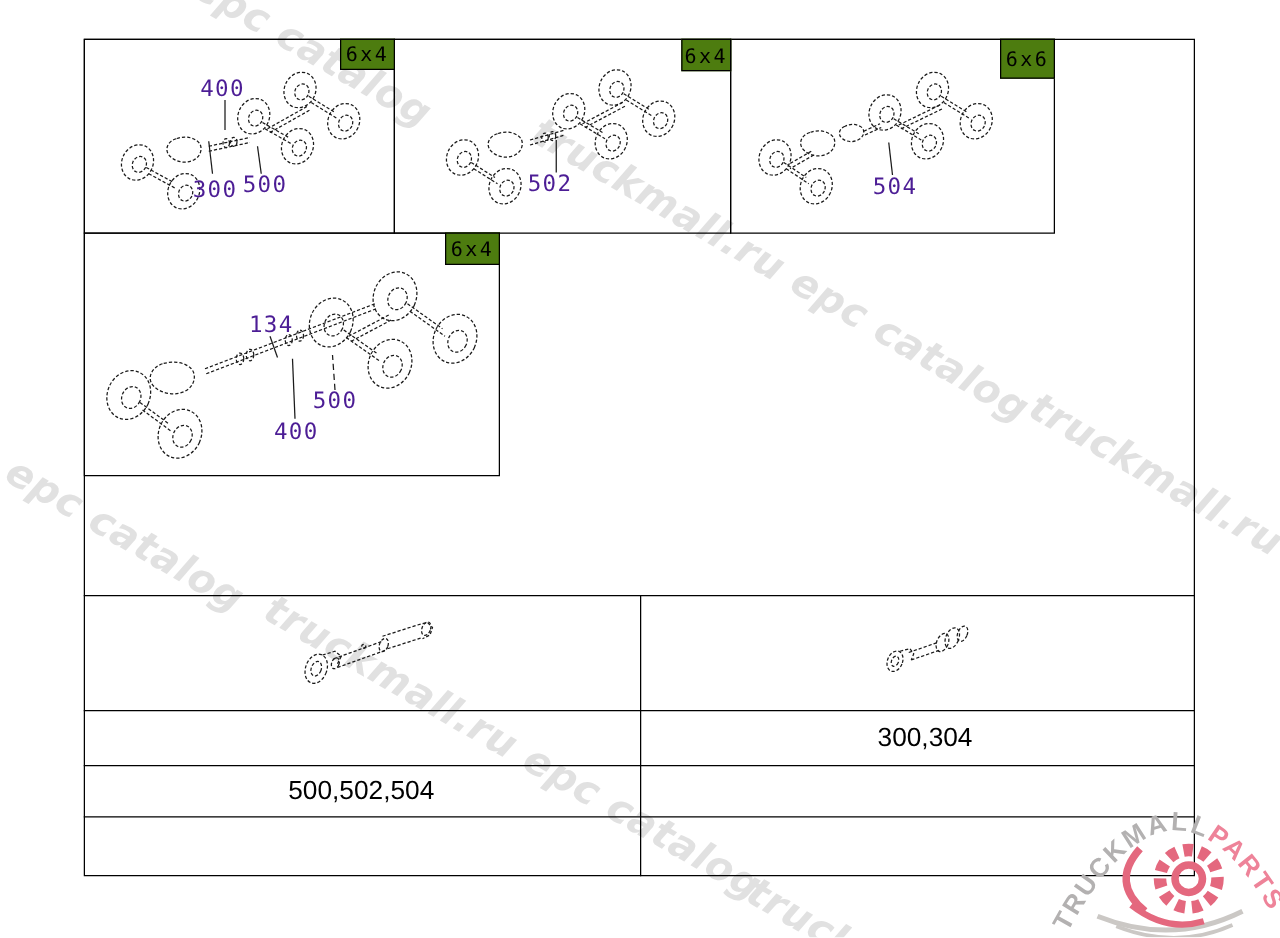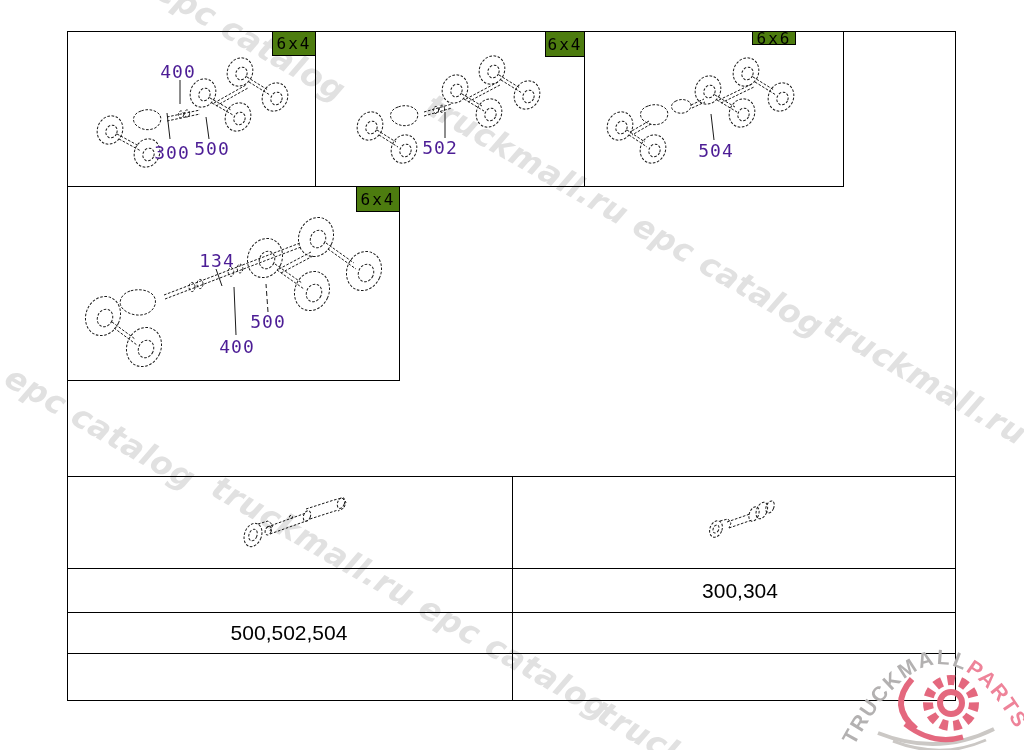--- a/index.html
+++ b/index.html
@@ -46,21 +46,21 @@
   <div class="box" style="left:67px;top:186px;width:333px;height:195px"></div>
 
   <div class="hline" style="left:67px;top:476px;width:889px"></div>
   <div class="hline" style="left:67px;top:568px;width:889px"></div>
   <div class="hline" style="left:67px;top:612px;width:889px"></div>
   <div class="hline" style="left:67px;top:653px;width:889px"></div>
   <div class="vline" style="left:512px;top:476px;height:225px"></div>
 
   <div class="badge" style="left:272px;top:31px;width:44px;height:25px">6x4</div>
   <div class="badge" style="left:545px;top:31px;width:40px;height:26px">6x4</div>
-  <div class="badge" style="left:752px;top:31px;width:44px;height:14px">6x6</div>
+  <div class="badge" style="left:800px;top:31px;width:44px;height:32px">6x6</div>
   <div class="badge" style="left:356px;top:186px;width:44px;height:26px">6x4</div>
 
   <div class="plabel" style="left:178px;top:71px">400</div>
   <div class="plabel" style="left:172px;top:152px">300</div>
   <div class="plabel" style="left:212px;top:148px">500</div>
   <div class="plabel" style="left:440px;top:147px">502</div>
   <div class="plabel" style="left:716px;top:150px">504</div>
   <div class="plabel" style="left:217px;top:260px">134</div>
   <div class="plabel" style="left:268px;top:321px">500</div>
   <div class="plabel" style="left:237px;top:346px">400</div>

